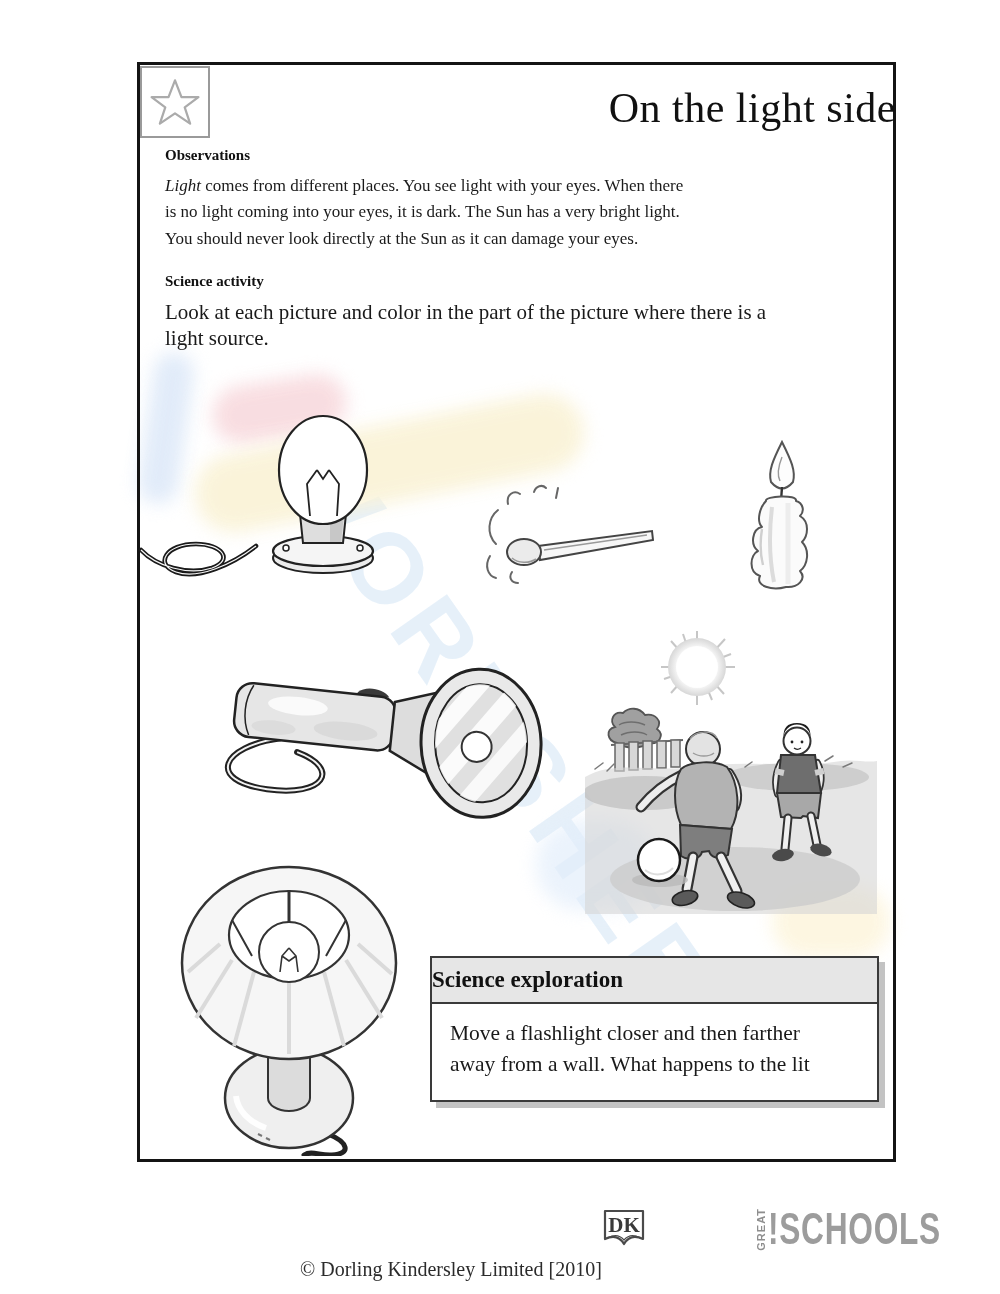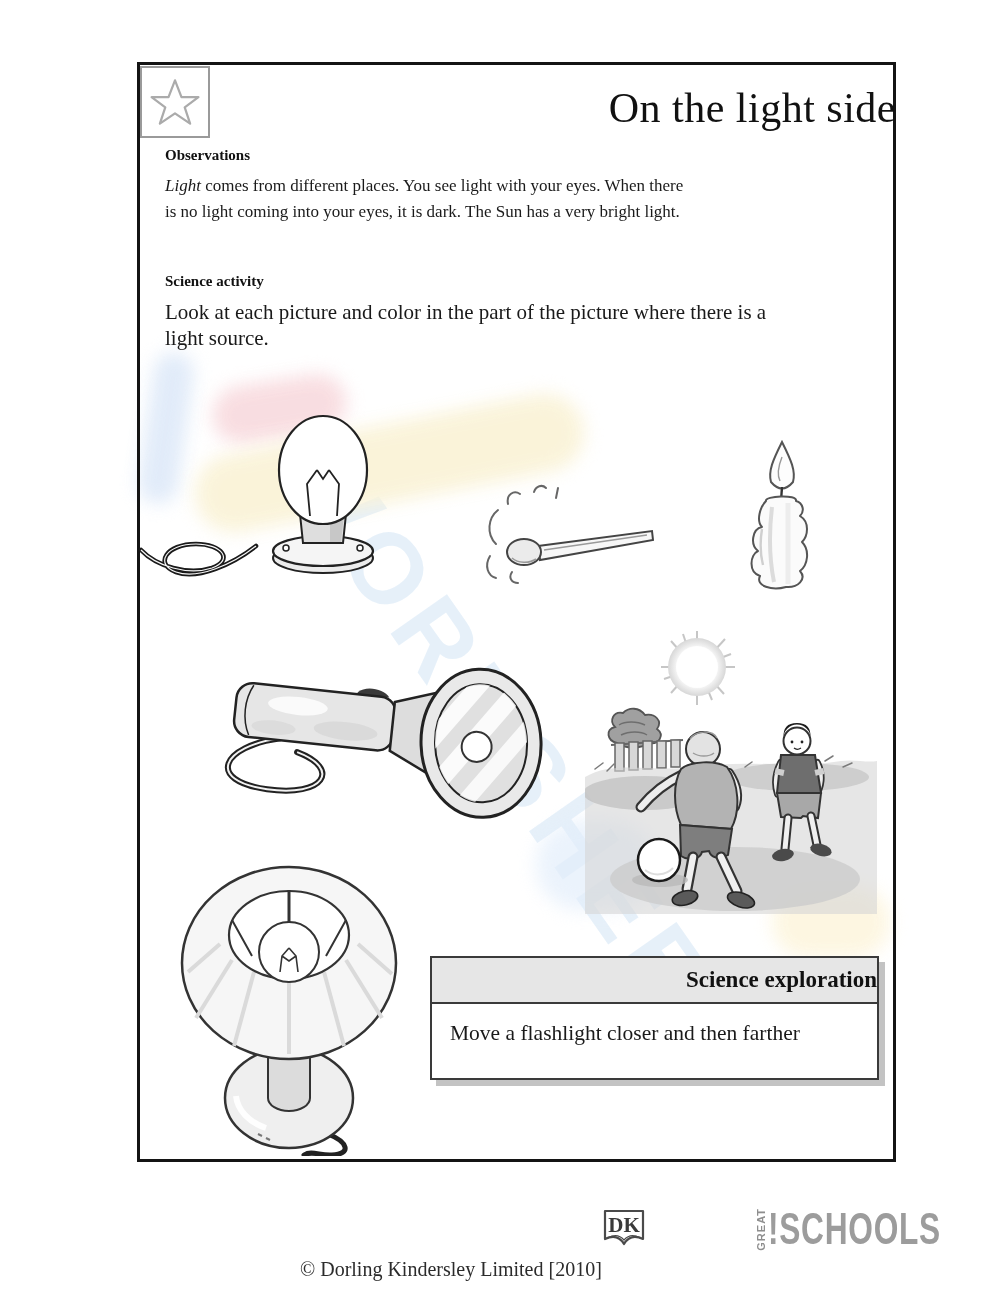--- a/index.html
+++ b/index.html
@@ -38,22 +38,22 @@
   .illus{position:absolute;z-index:2;}
   .svg-bulb {left:138px;top:412px;}
   .svg-match{left:468px;top:482px;}
   .svg-candle{left:722px;top:437px;}
   .svg-flash{left:203px;top:648px;}
   .svg-scene{left:585px;top:617px;}
   .svg-lamp {left:172px;top:860px;}
 
   
   .se-box{position:absolute;left:430px;top:956px;width:445px;z-index:3;background:#fff;border:2px solid #3a3a3a;box-shadow:6px 6px 0 rgba(145,145,145,.55);}
-  .se-header{background:#e6e6e6;border-bottom:2px solid #3a3a3a;text-align:right;font-weight:bold;font-size:23px;padding:9px 0;color:#111;}
-  .se-body{padding:14px 18px 29px;font-size:21.5px;line-height:31px;color:#1a1a1a;}
+  .se-header{background:#e6e6e6;border-bottom:2px solid #3a3a3a;text-align:left;font-weight:bold;font-size:23px;padding:9px 0;color:#111;}
+  .se-body{padding:14px 18px 20px;font-size:21.5px;line-height:31px;color:#1a1a1a;}
 
   
   .copyright{position:absolute;left:300px;top:1220px;font-size:20px;color:#2b2b2b;z-index:3;margin-top:38px;}
   .dk-logo{position:absolute;left:600px;top:1207px;z-index:3;}
   .gs-logo{position:absolute;left:756px;top:1203px;z-index:3;display:flex;align-items:center;height:52px;}
   .gs-great{writing-mode:vertical-rl;transform:rotate(180deg);font-family:"Liberation Sans",sans-serif;font-weight:bold;font-size:11px;color:#8e8e8e;letter-spacing:1px;line-height:1;}
   .gs-schools{font-family:"Liberation Sans",sans-serif;font-weight:bold;font-size:44px;color:#9c9c9c;transform:scale(.72,1.02);transform-origin:left center;line-height:1;margin-left:1px;letter-spacing:1px;}
 </style>
 </head>
 <body>
@@ -71,20 +71,21 @@
     <path d="M30,6 L37.2,24.6 L56,24.6 L40.8,36 L46.8,54 L30,42.6 L13.2,54 L19.2,36 L4,24.6 L22.8,24.6 Z" fill="#fff" stroke="#ababab" stroke-width="2.5" stroke-linejoin="round"></path>
   </svg>
 </div>
 
 <div class="page-title">On the light side</div>
 
 <div class="obs-head h-bold">Observations</div>
 <div class="obs-body">
   <div><span class="italic">Light</span><span> comes from different places. You see light with your eyes. When there</span></div>
   <div>is no light coming into your eyes, it is dark. The Sun has a very bright light.</div>
+  <div>You should never look directly at the Sun as it can damage your eyes.</div>
 </div>
 
 <div class="sa-head h-bold">Science activity</div>
 <div class="sa-body">
   <div>Look at each picture and color in the part of the picture where there is a</div>
   <div>light source.</div>
 </div>
 
 <svg class="illus svg-bulb" width="252" height="182" viewBox="0 0 252 182">
   <path d="M118,134 C95,152 60,168 38,160 C16,152 28,132 58,132 C84,132 96,148 74,156 C50,164 18,154 3,138" fill="none" stroke="#1a1a1a" stroke-width="4.6" stroke-linecap="round"></path>
@@ -267,20 +268,21 @@
   <circle cx="117" cy="92" r="30" fill="#ffffff" stroke="#333" stroke-width="2"></circle>
   <path d="M117,30 L117,62" stroke="#333" stroke-width="3"></path>
   <path d="M60,60 L80,96 M174,60 L154,96" stroke="#333" stroke-width="2"></path>
   <path d="M108,112 L110,96 L117,88 M126,112 L124,96 L117,88 M110,96 L117,101 L124,96" fill="none" stroke="#333" stroke-width="1.6"></path>
 </svg>
 
 <div class="se-box">
   <div class="se-header">Science exploration</div>
   <div class="se-body">
     <div>Move a flashlight closer and then farther</div>
+    <div>away from a wall. What happens to the lit</div>
   </div>
 </div>
 
 <div class="copyright">© Dorling Kindersley Limited [2010]</div>
 
 <svg class="dk-logo" width="48" height="46" viewBox="0 0 48 46">
   <path d="M5,4 H43 V32 C35,28 28,30 24,37 C20,30 13,28 5,32 Z" fill="#ffffff" stroke="#4a4a4a" stroke-width="2.2" stroke-linejoin="round"></path>
   <path d="M8,31 C14,27.5 20,28.5 24,33 C28,28.5 34,27.5 40,31" fill="none" stroke="#4a4a4a" stroke-width="1.2"></path>
   <text x="24" y="25" text-anchor="middle" font-family="Liberation Serif, serif" font-size="21" font-weight="bold" fill="#3a3a3a">DK</text>
 </svg>

